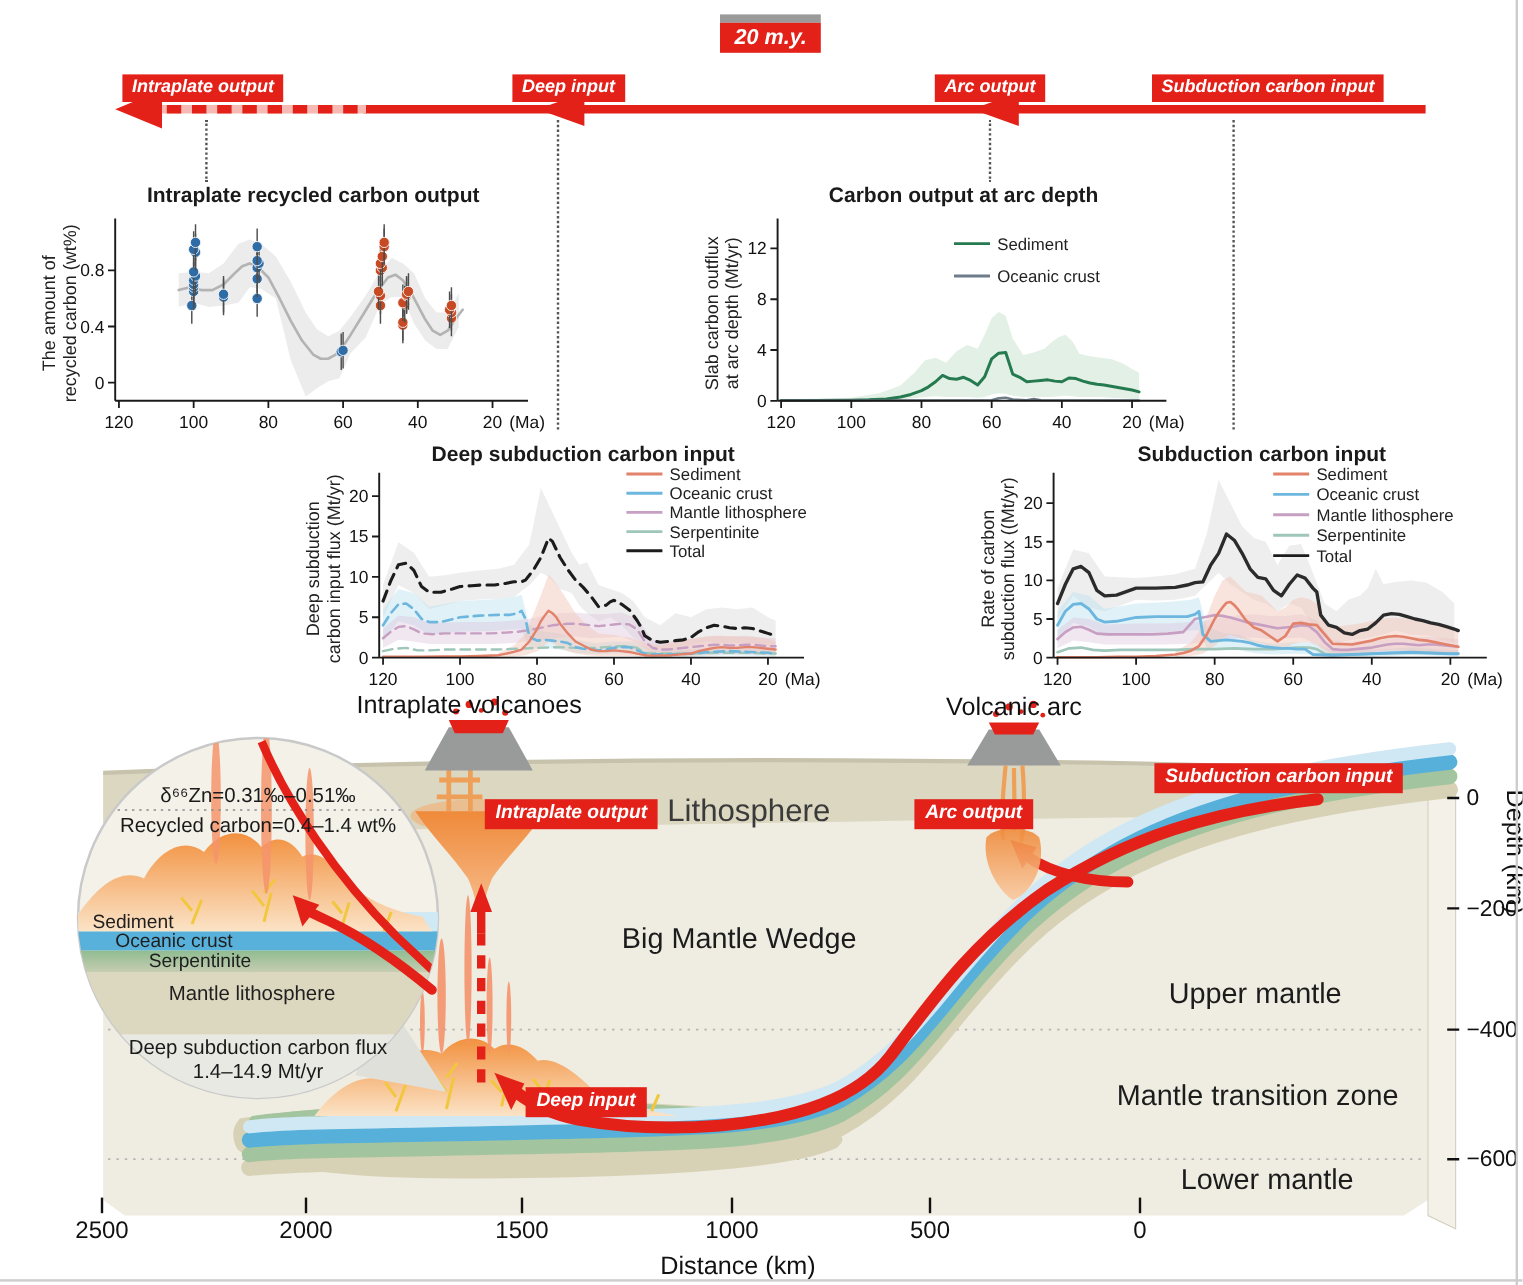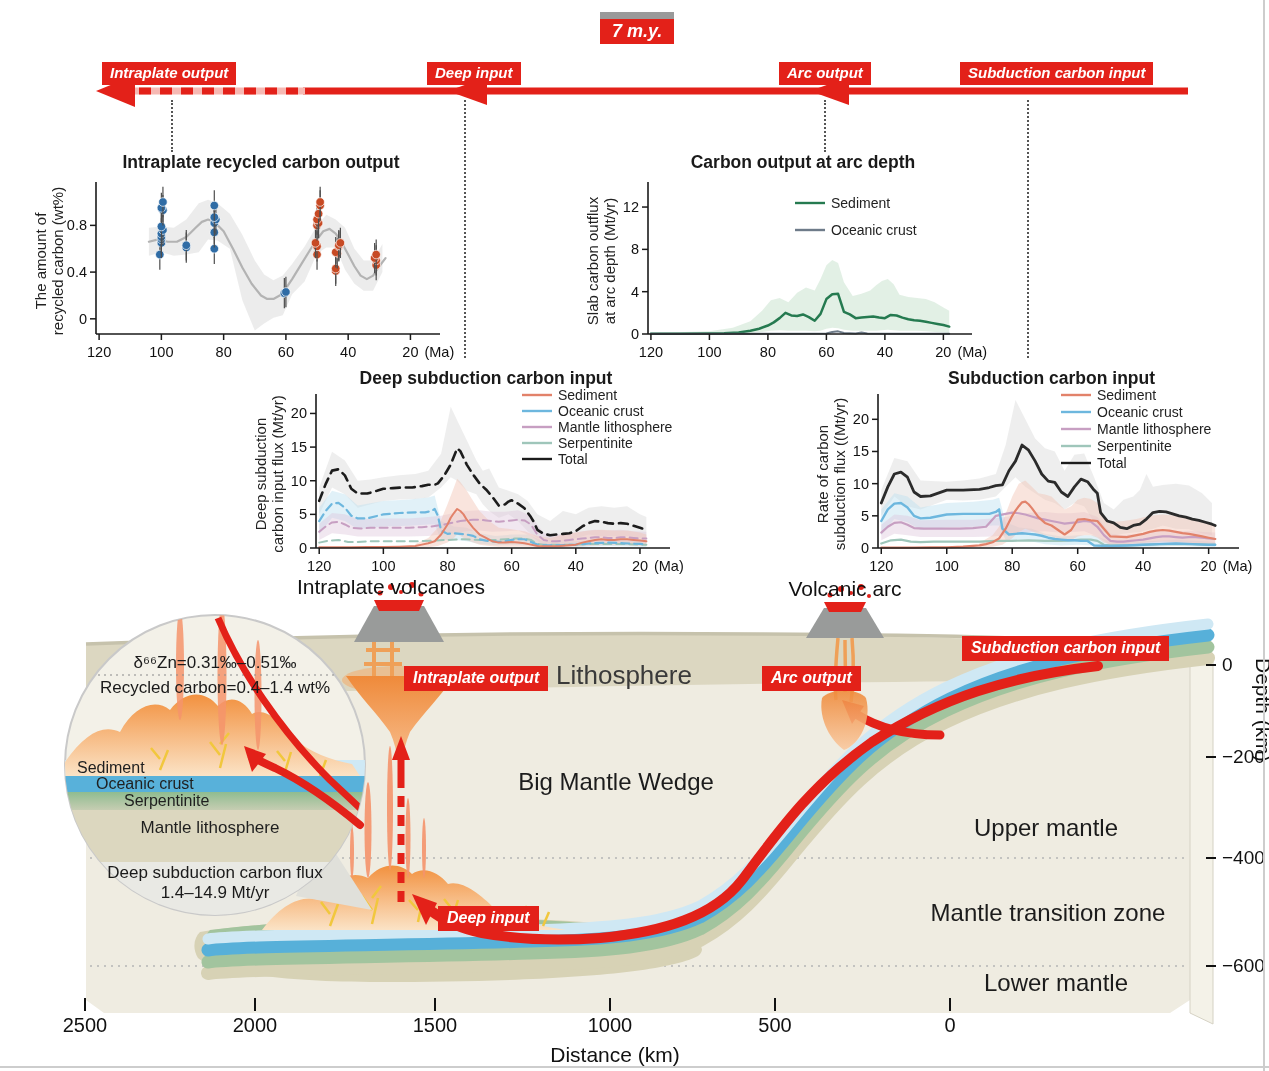--- a/index.html
+++ b/index.html
@@ -27,21 +27,21 @@
     <line x1="303" y1="91" x2="1188" y2="91" stroke="#e32119" stroke-width="7"></line>
     <line x1="118" y1="91" x2="305" y2="91" stroke="#f6b9b4" stroke-width="7"></line>
     <line x1="118" y1="91" x2="305" y2="91" stroke="#e32119" stroke-width="7" stroke-dasharray="12 9"></line>
     <polygon points="135,75 96,91 135,107" fill="#e32119"></polygon>
     <polygon points="487,77 448,91 487,105" fill="#e32119"></polygon>
     <polygon points="849,77 810,91 849,105" fill="#e32119"></polygon>
   </svg>
 
   <div id="badge">
     <div class="cap"></div>
-    <div class="body">7 m.y.</div>
+    <div class="body">20 m.y.</div>
   </div>
 
   <div class="tl-box" style="left:102px;top:62px">Intraplate output</div>
   <div class="tl-box" style="left:427px;top:62px">Deep input</div>
   <div class="tl-box" style="left:779px;top:62px">Arc output</div>
   <div class="tl-box" style="left:960px;top:62px">Subduction carbon input</div>
 
   <div class="vdot" style="left:171px;top:100px;height:52px"></div>
   <div class="vdot" style="left:464px;top:100px;height:258px"></div>
   <div class="vdot" style="left:824px;top:100px;height:52px"></div>

